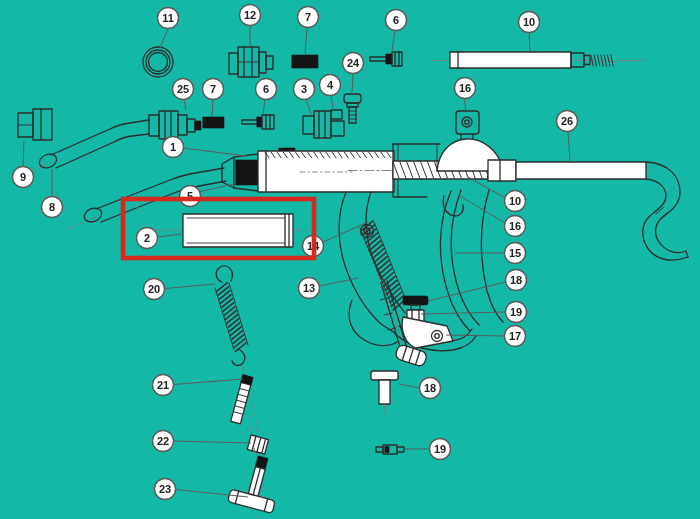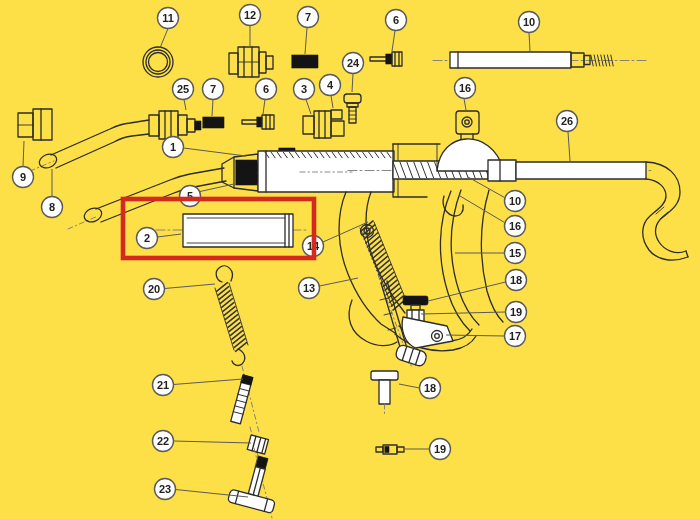--- a/index.html
+++ b/index.html
@@ -1,16 +1,16 @@
 <!DOCTYPE html>
 <html><head>
 <meta charset="utf-8">
 <style>
   html,body{margin:0;padding:0;background:#ffffff;}
-  .stage{position:relative;width:700px;height:519px;background:#fde047;overflow:hidden;}
+  .stage{position:relative;width:700px;height:519px;background:#14b8a6;overflow:hidden;}
   svg{display:block;}
   .part{fill:none;stroke:#2c2c2c;stroke-width:1.3;stroke-linecap:round;stroke-linejoin:round;}
   .part .fill-dark{fill:#141414;stroke:#141414;stroke-width:.6;}
   .part .wfill{fill:#ffffff;}
   .part .thin{stroke-width:.9;}
   .cdash{stroke:#7a7a7a;stroke-width:.9;stroke-dasharray:9 3 2 3;fill:none;}
   .cdash-sm{stroke:#7a7a7a;stroke-width:.9;stroke-dasharray:5 3 1.5 3;fill:none;}
   .tex line{stroke:#333;stroke-width:1.5;}
   .tex-fine line{stroke:#333;stroke-width:1;}
   .leader{fill:none;stroke:#5a5a5a;stroke-width:1;}

